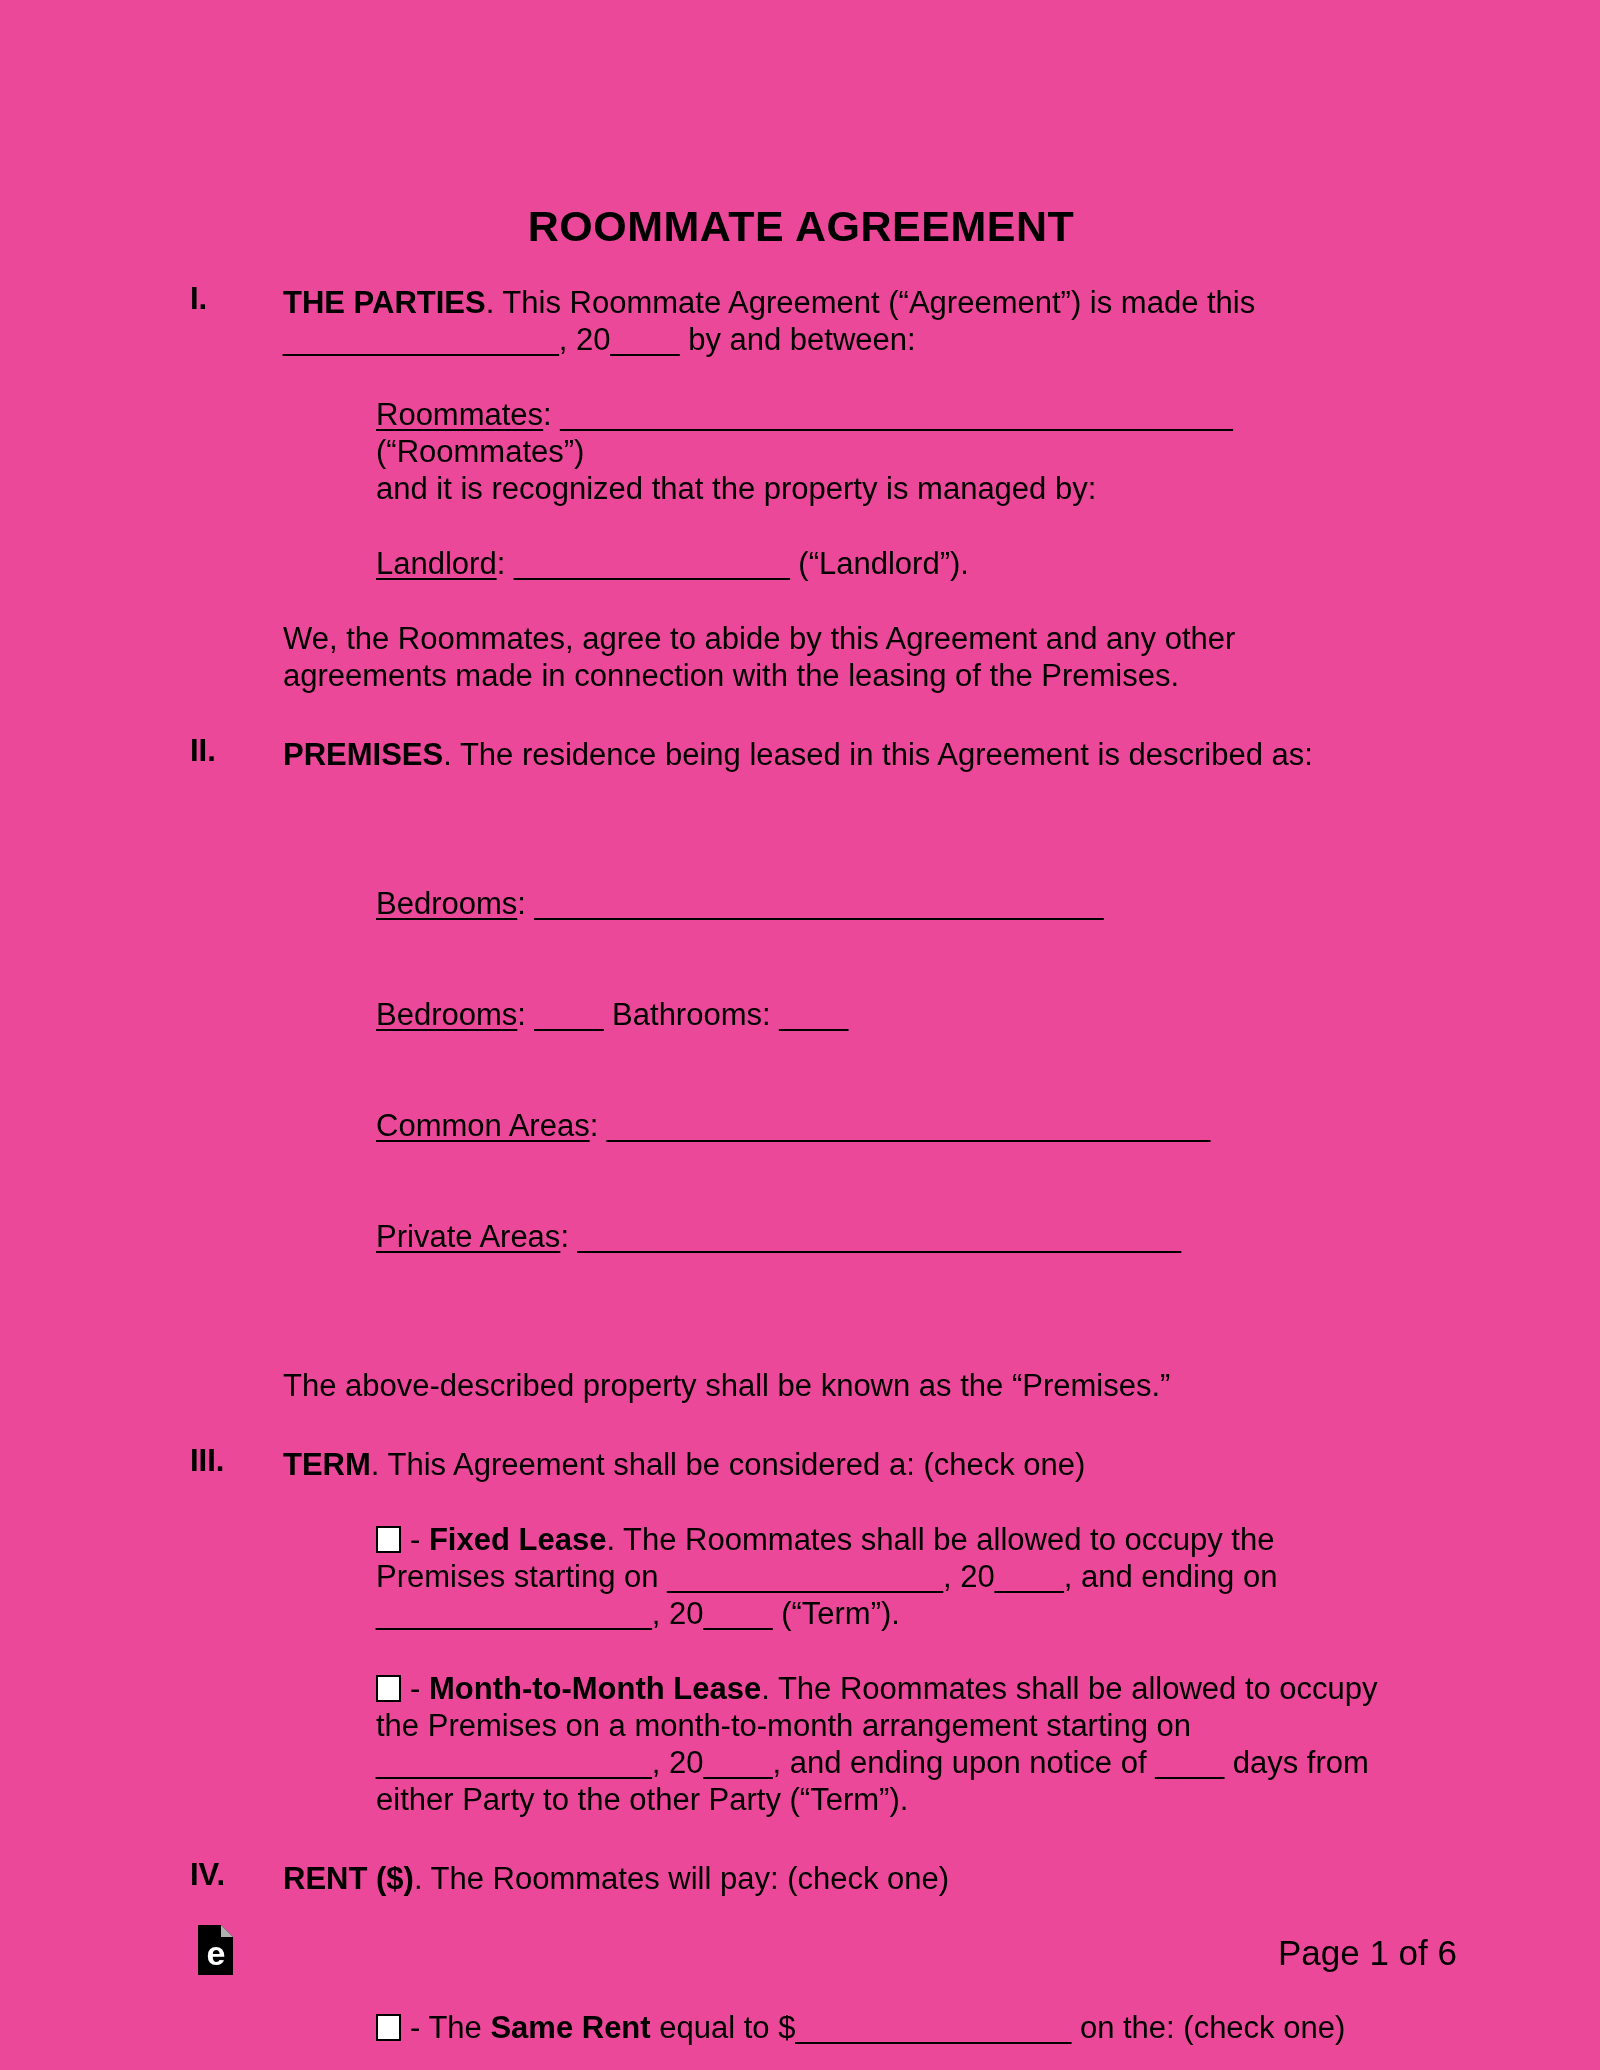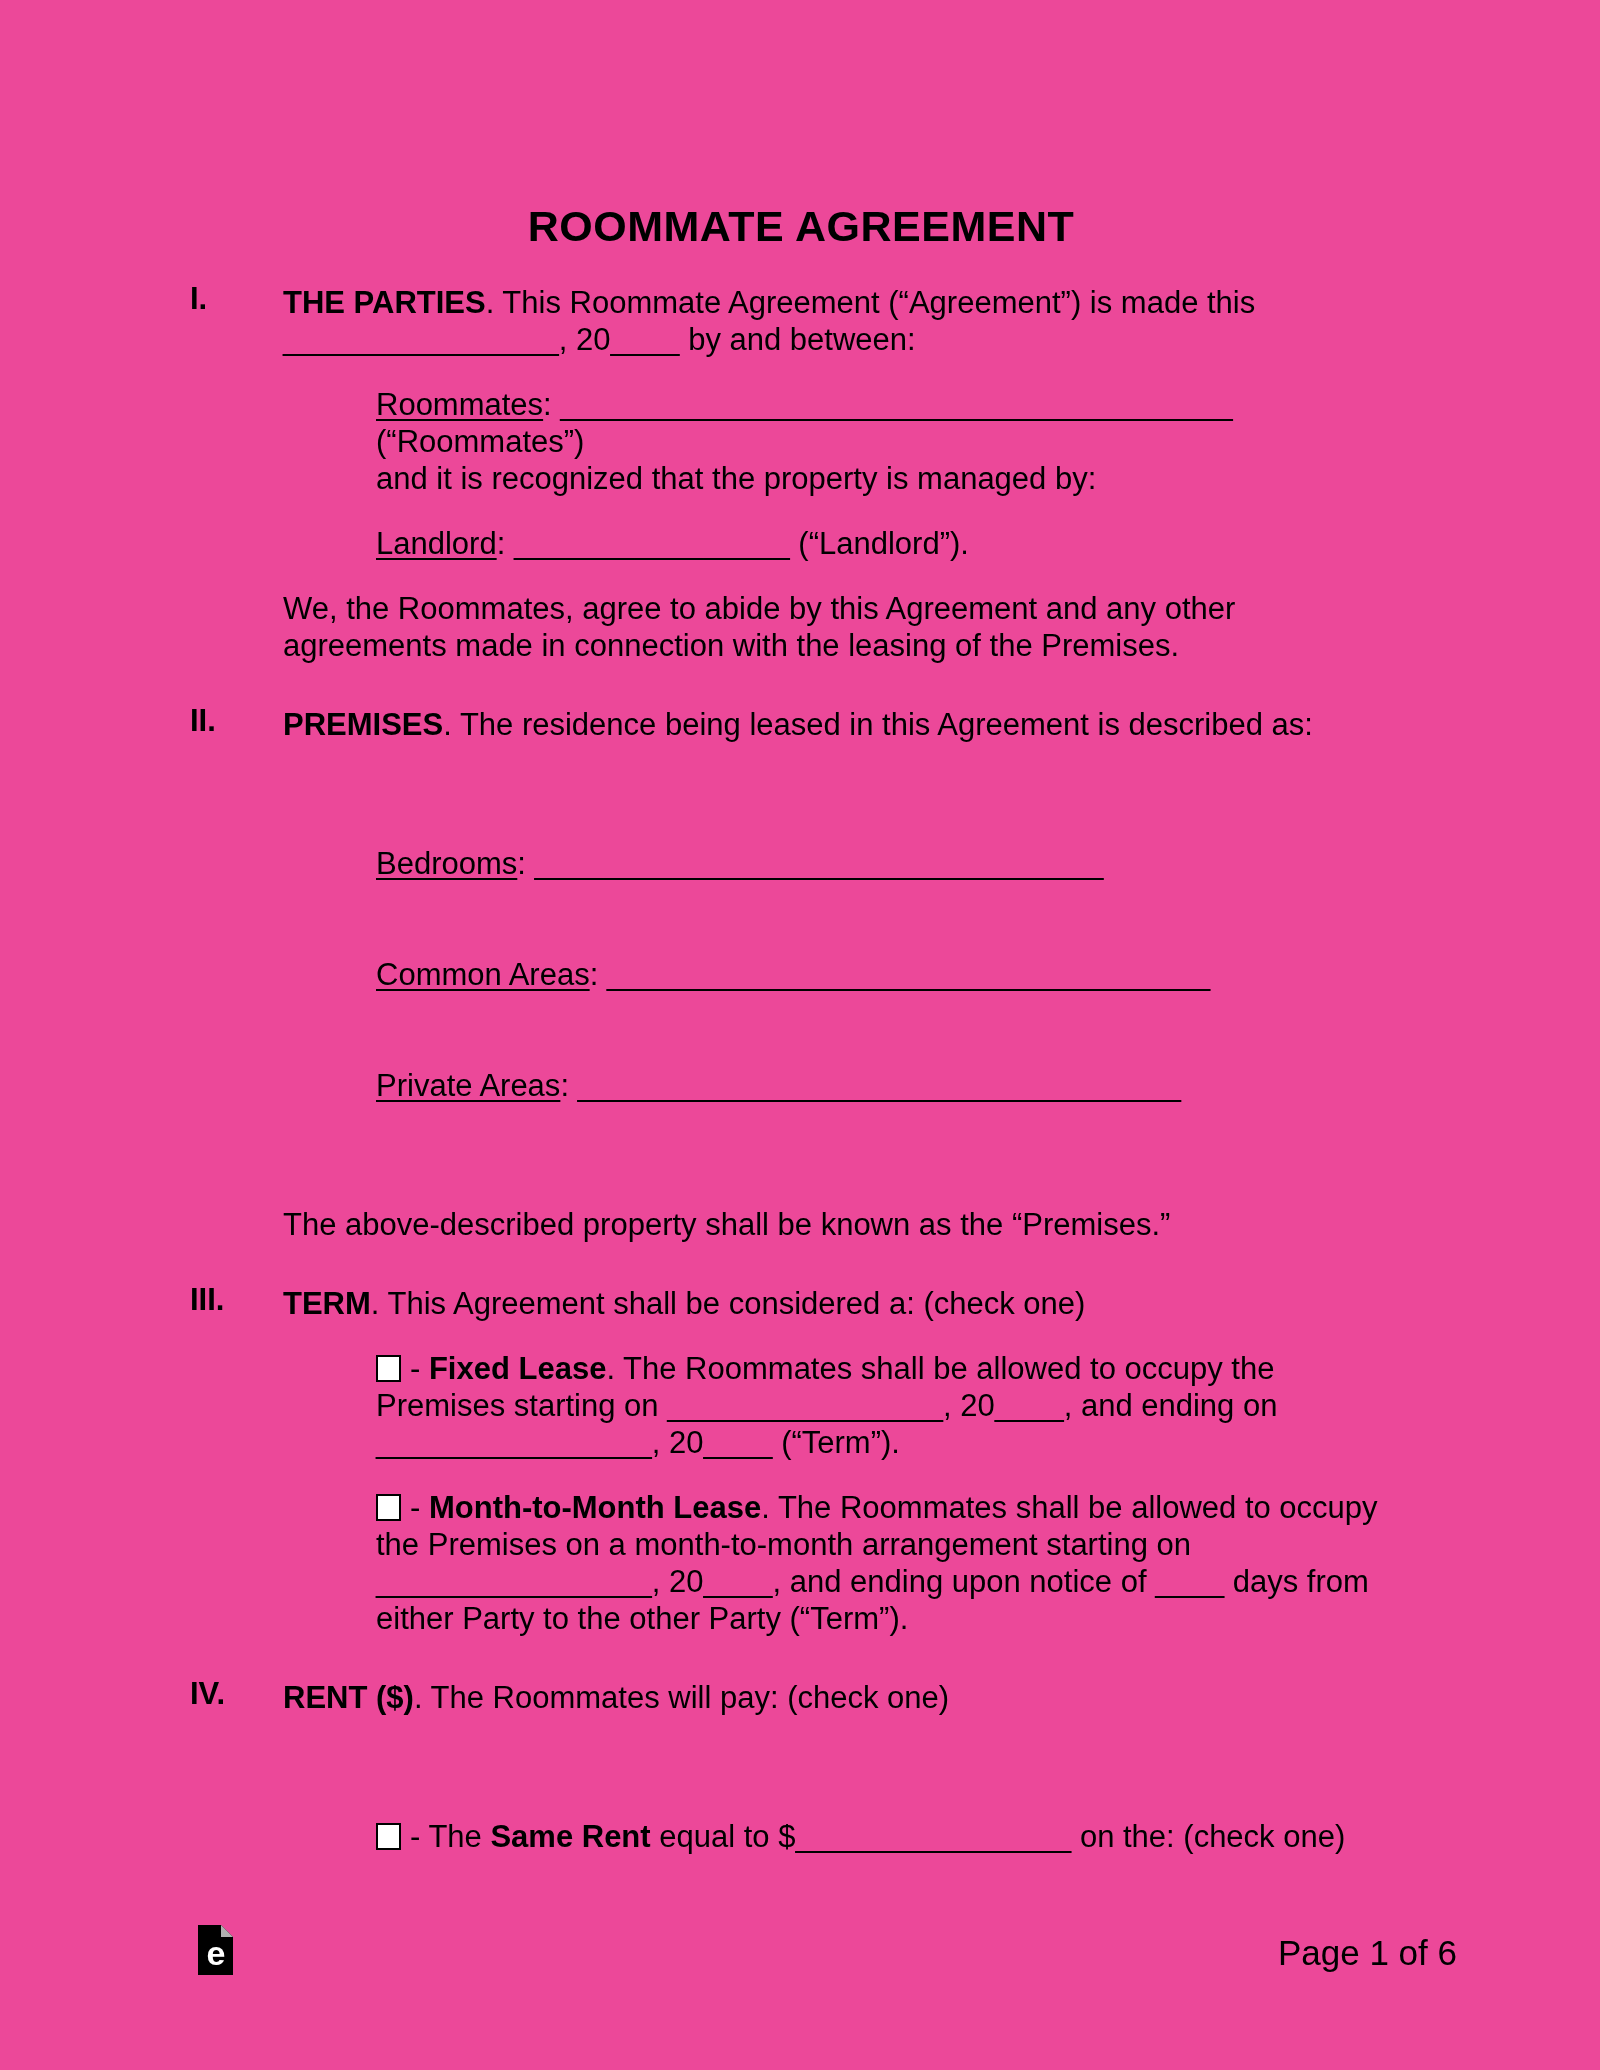--- a/index.html
+++ b/index.html
@@ -21,21 +21,21 @@
     font-size: 43px;
     line-height: 52px;
     font-weight: bold;
     text-align: center;
     letter-spacing: 0.5px;
   }
   .sec { display: flex; margin-top: 38px; }
   .sec:first-of-type { margin-top: 0; }
   .num { width: 93px; flex: 0 0 93px; font-weight: bold; }
   .secbody { width: 1129px; flex: 1 1 auto; }
-  .para { white-space: pre-wrap; margin-top: 28px; }
+  .para { white-space: pre-wrap; margin-top: 38px; }
   .para:first-child { margin-top: 4px; }
   .ind1 { margin-left: 93px; }
   .b { font-weight: bold; }
   .u { text-decoration: underline; text-decoration-thickness: 2px; text-underline-offset: 4px; }
   .cb {
     display: inline-block;
     width: 21px; height: 23px;
     border: 2px solid #000;
     margin-right: 9px;
     vertical-align: -3px;
@@ -70,20 +70,21 @@
 agreements made in connection with the leasing of the Premises.</div>
     </div>
   </div>
 
   <div class="sec">
     <div class="num">II.</div>
     <div class="secbody">
       <div class="para"><span class="b">PREMISES</span><span>. The residence being leased in this Agreement is described as:</span></div>
       <div class="para ind1">
         <div class="line"><span class="u">Bedrooms</span><span>: _________________________________</span></div>
+        <div class="line"><span class="u">Bedrooms</span><span>: ____ Bathrooms: ____</span></div>
         <div class="line"><span class="u">Common Areas</span><span>: ___________________________________</span></div>
         <div class="line"><span class="u">Private Areas</span><span>: ___________________________________</span></div>
       </div>
       <div class="para">The above-described property shall be known as the “Premises.”</div>
     </div>
   </div>
 
   <div class="sec">
     <div class="num">III.</div>
     <div class="secbody">

